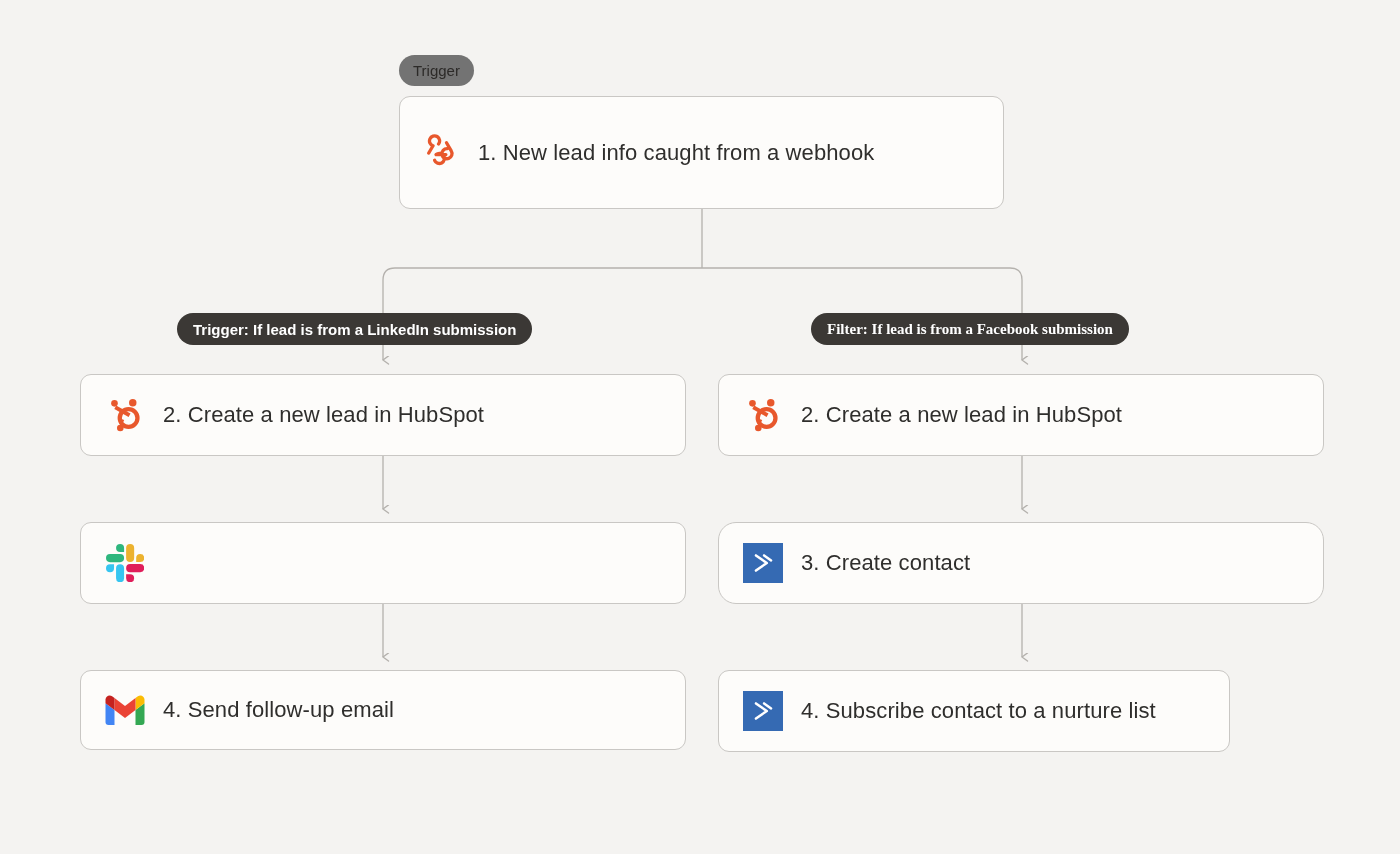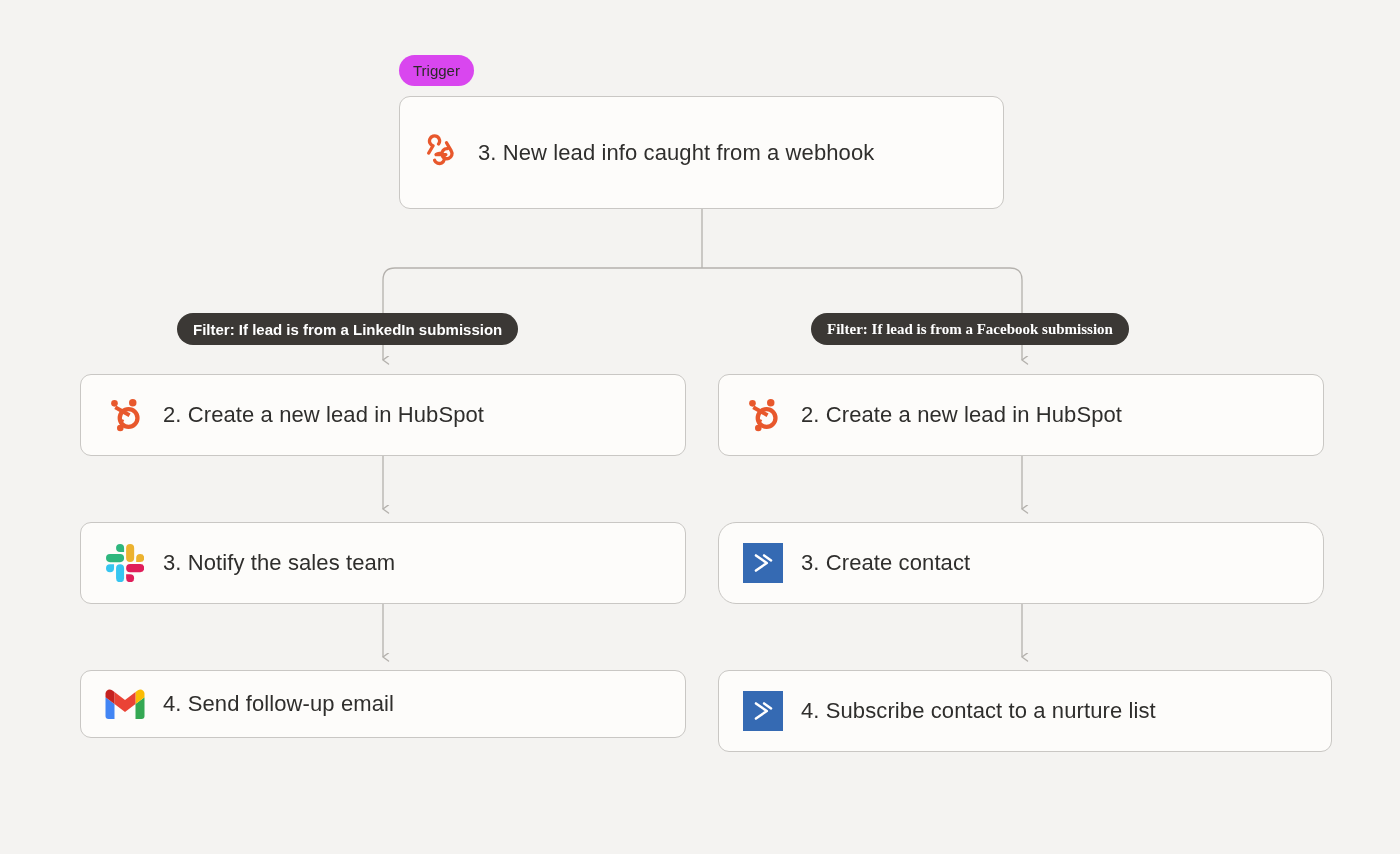--- a/index.html
+++ b/index.html
@@ -28,21 +28,21 @@
   }
 
   
   .trigger-badge {
     position: absolute;
     left: 399px;
     top: 55px;
     height: 31px;
     padding: 0 14px;
     border-radius: 16px;
-    background: #d946ef;
+    background: #737373;
     color: #2c2a28;
     font-size: 15px;
     display: flex;
     align-items: center;
     box-sizing: border-box;
   }
 
   
   .card {
     position: absolute;
@@ -74,25 +74,25 @@
     left: 399px;
     top: 96px;
     width: 605px;
     height: 113px;
     padding: 0 22px 0 18px;
   }
   #node-trigger .card-title { max-width: 430px; }
 
   #node-l1 { left: 80px;  top: 374px; width: 606px; height: 82px; }
   #node-l2 { left: 80px;  top: 522px; width: 606px; height: 82px; }
-  #node-l3 { left: 80px;  top: 670px; width: 606px; height: 68px; }
+  #node-l3 { left: 80px;  top: 670px; width: 606px; height: 80px; }
 
   #node-r1 { left: 718px; top: 374px; width: 606px; height: 82px; }
   #node-r2 { left: 718px; top: 522px; width: 606px; height: 82px; border-radius: 18px; }
-  #node-r3 { left: 718px; top: 670px; width: 614px; height: 82px; }
+  #node-r3 { left: 718px; top: 670px; width: 512px; height: 82px; }
 
   
   .filter-pill {
     position: absolute;
     height: 32px;
     padding: 0 16px;
     border-radius: 16px;
     background: #3b3835;
     color: #ffffff;
     font-size: 15px;
@@ -146,25 +146,25 @@
   </div>
 
   <div class="card" id="node-trigger">
     <span class="icon-slot">
       <svg class="webhook-svg" width="38" height="38" viewBox="0 0 24 24" fill="none" stroke="#e8582c" stroke-width="2.1" stroke-linecap="round" stroke-linejoin="round">
         <path d="M11.1 6.3a3.2 3.2 0 1 0-3.5 1.1L4.9 12"></path>
         <path d="M8.6 16.6a3.2 3.2 0 1 0 .9-3.6h6.2"></path>
         <path d="M16.5 9.2a3.2 3.2 0 1 0 2.6 1.5l-3-5.2"></path>
       </svg>
     </span>
-    <span class="card-title">3. New lead info caught from a webhook</span>
+    <span class="card-title">1. New lead info caught from a webhook</span>
   </div>
 
   <div class="filter-pill" id="filter-left">
-    <span>Filter: If lead is from a LinkedIn submission</span>
+    <span>Trigger: If lead is from a LinkedIn submission</span>
   </div>
   <div class="filter-pill" id="filter-right">
     <span>Filter: If lead is from a Facebook submission</span>
   </div>
 
   <div class="card" id="node-l1">
     <span class="icon-slot">
       <svg class="hubspot-svg" width="34" height="36" viewBox="0 0 24 26" fill="#e8582c">
         <circle cx="17.6" cy="4.2" r="2.7"></circle>
         <circle cx="4.4" cy="4.6" r="2.4"></circle>
@@ -179,21 +179,20 @@
 
   <div class="card" id="node-l2">
     <span class="icon-slot">
       <svg class="slack-svg" width="38" height="38" viewBox="0 0 122 122">
         <path fill="#36c5f0" d="M25.8 77.6a12.9 12.9 0 1 1-12.9-12.9h12.9zM32.3 77.6a12.9 12.9 0 0 1 25.8 0v32.3a12.9 12.9 0 1 1-25.8 0z"></path>
         <path fill="#2eb67d" d="M45.2 25.8a12.9 12.9 0 1 1 12.9-12.9v12.9zM45.2 32.4a12.9 12.9 0 0 1 0 25.8H12.9a12.9 12.9 0 1 1 0-25.8z"></path>
         <path fill="#ecb22e" d="M96.9 45.2a12.9 12.9 0 1 1 12.9 12.9H96.9zM90.4 45.2a12.9 12.9 0 0 1-25.8 0V12.9a12.9 12.9 0 1 1 25.8 0z"></path>
         <path fill="#e01e5a" d="M77.5 96.9a12.9 12.9 0 1 1-12.9 12.9V96.9zM77.5 90.4a12.9 12.9 0 0 1 0-25.8h32.3a12.9 12.9 0 1 1 0 25.8z"></path>
       </svg>
     </span>
-    <span class="card-title">3. Notify the sales team</span>
   </div>
 
   <div class="card" id="node-l3">
     <span class="icon-slot">
       <svg class="gmail-svg" width="40" height="30" viewBox="0 0 52 40">
         <path fill="#4285f4" d="M4 40h8V20L0 11v25a4 4 0 0 0 4 4z"></path>
         <path fill="#34a853" d="M40 40h8a4 4 0 0 0 4-4V11L40 20z"></path>
         <path fill="#fbbc04" d="M40 4v16l12-9V6c0-4.5-5.2-7.1-8.8-4.4z"></path>
         <path fill="#ea4335" d="M12 20V4l14 10.5L40 4v16L26 30.5z"></path>
         <path fill="#c5221f" d="M0 6v5l12 9V4L8.8 1.6C5.2-1.1 0 1.5 0 6z"></path>

